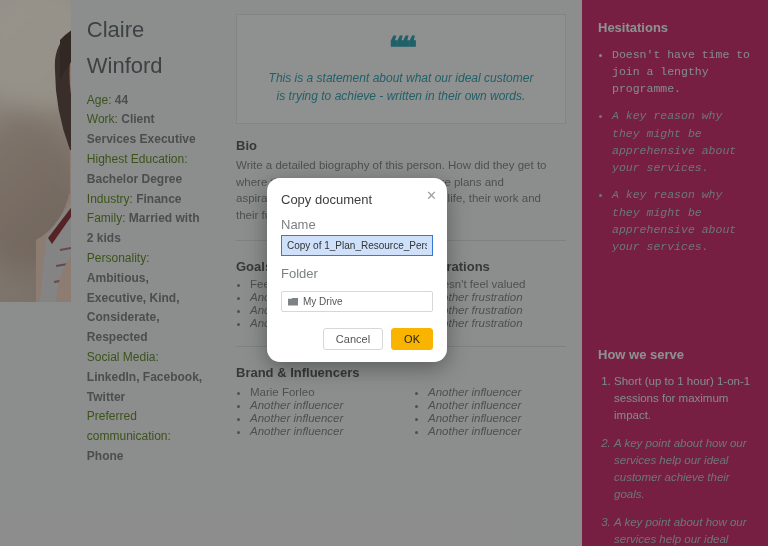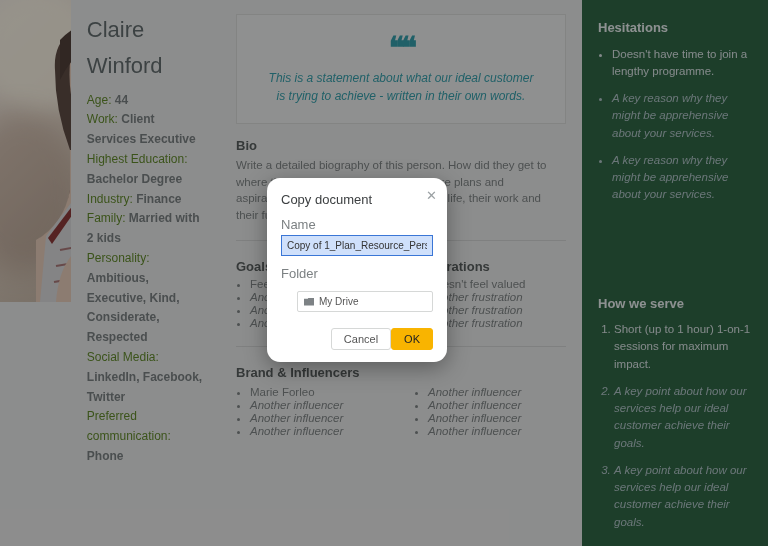--- a/index.html
+++ b/index.html
@@ -29,49 +29,49 @@
   .section h3 { font-size:13px; color:#424949; font-weight:700; margin:6px 0 4px; }
   .section p { font-size:11.5px; color:#6f7677; line-height:1.45;}
   .two-col { display:flex; gap:26px;}
   .two-col > div { flex:1; }
   .two-col ul { margin:2px 0 0 14px; padding:0; font-size:11.5px; color:#6f7677; font-style:italic;}
   .two-col ul li{ margin:1px 0;}
   .two-col ul li.first{font-style:normal;}
   hr.sep{border:none;border-top:1px solid #d0d2d1;margin:8px 0 4px;}
 
   .right-col {
-    width: 186px; background:#14532d; color:#d7e2e4; padding:18px 16px;
+    width: 186px; background:#be185d; color:#d7e2e4; padding:18px 16px;
     font-size:11.5px; line-height:1.5;
   }
   .right-col h3 { font-size:13px; font-weight:700; color:#eaf1f2; margin-bottom:8px;}
-  .right-col ul { list-style:disc; margin:0 0 30px 14px;}
+  .right-col ul { list-style:disc; margin:0 0 30px 14px;font-family:Liberation Mono, monospace;}
   .right-col ul li{ margin-bottom:10px; font-style:italic; color:#a9bfc4;}
   .right-col ul li.first{font-style:normal;color:#d7e2e4;}
   .right-col ol { margin:0 0 0 16px;}
   .right-col ol li{ margin-bottom:10px; font-style:italic; color:#a9bfc4;}
   .right-col ol li.first{font-style:normal;color:#d7e2e4;}
 
   .scrim{position:absolute;inset:0;background:rgba(40,40,40,.48);}
   .modal{
     position:absolute; left:267px; top:178px; width:180px; background:#fff; border-radius:13px;
     box-shadow:0 6px 22px rgba(0,0,0,.35); padding:14px 14px 12px;
   }
   .modal h2{font-size:13px;color:#3d4042;font-weight:500;margin-bottom:10px;}
   .modal .close{position:absolute;right:10px;top:10px;color:#9aa0a3;font-size:13px;cursor:pointer;}
   .modal label{font-size:13px;color:#7c8183;display:block;margin-bottom:3px;}
   .modal input[type=text]{
     width:100%; font-size:10px; padding:4px 5px; border:1px solid #3a76d6; outline:none;
     background:#cfe0fb; color:#333;
   }
   .modal .folder-row{
     margin-top:10px; border:1px solid #d6d8d7; border-radius:2px; font-size:10px;
-    padding:4px 6px; color:#555; display:flex; align-items:center; gap:5px;margin-left:16px;
+    padding:4px 6px; color:#555; display:flex; align-items:center; gap:5px;
   }
   .folder-icon{display:inline-block;width:10px;height:8px;background:#7d8285;clip-path:polygon(0 15%,38% 15%,46% 0,100% 0,100% 100%,0 100%);}
-  .modal .actions{display:flex;justify-content:flex-end;margin-top:16px;}
+  .modal .actions{display:flex;justify-content:flex-end;gap:8px;margin-top:16px;}
   .modal button{font-size:11px;padding:4px 12px;border-radius:3px;cursor:pointer;}
   .btn-cancel{background:#fff;border:1px solid #d6d8d7;color:#555;}
   .btn-ok{background:#f9b400;border:1px solid #f9b400;color:#222;font-weight:500;}
 </style>
 </head>
 <body>
 
 <div class="page">
 
   <div class="left-col">

